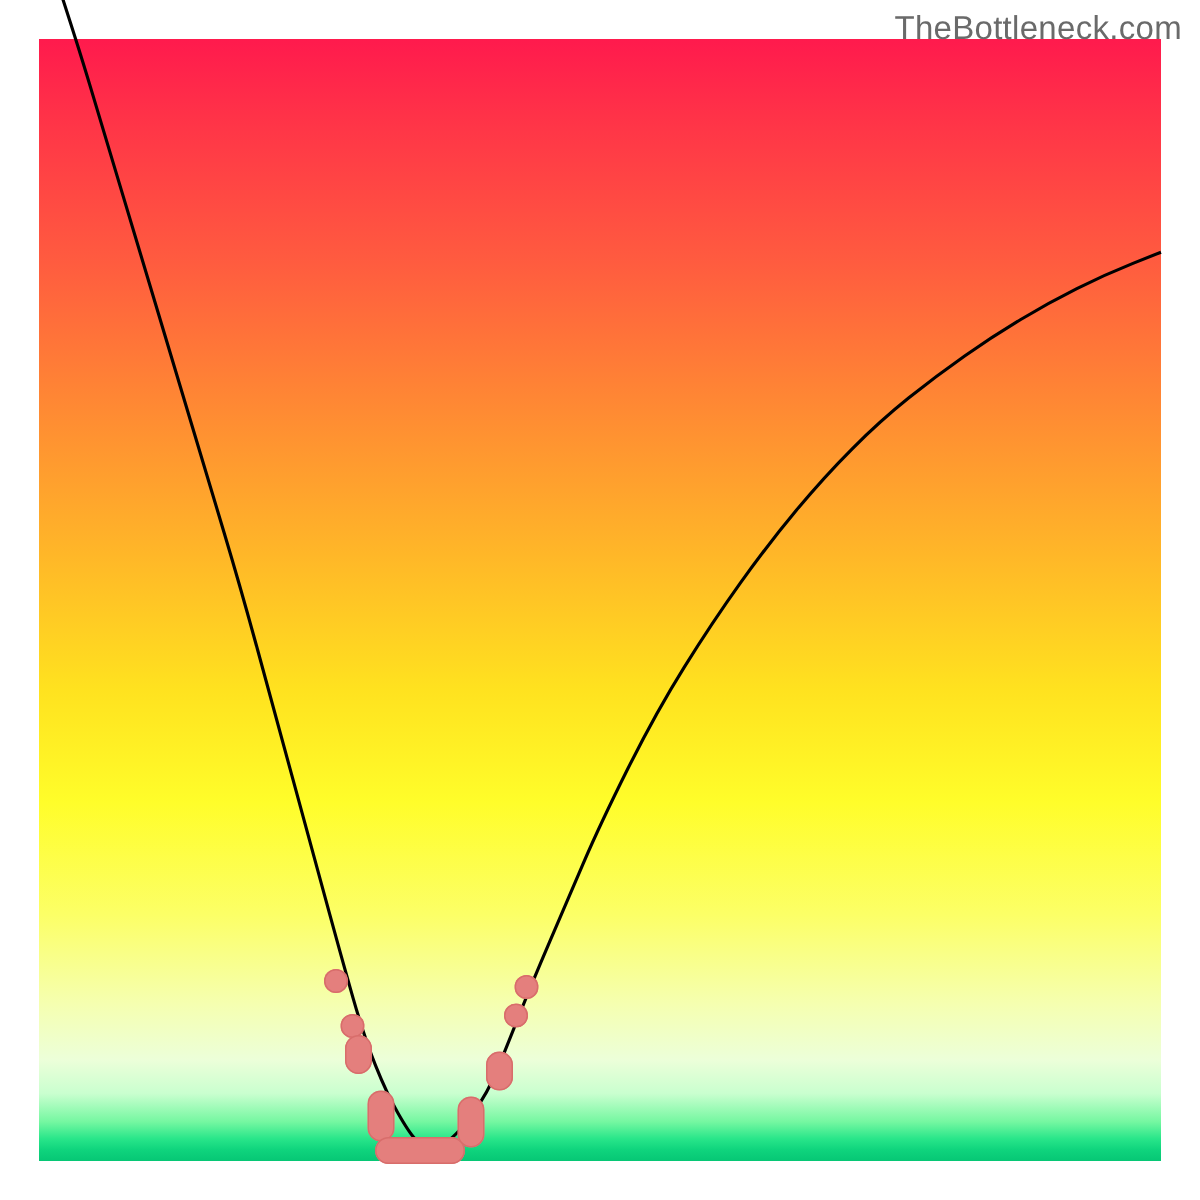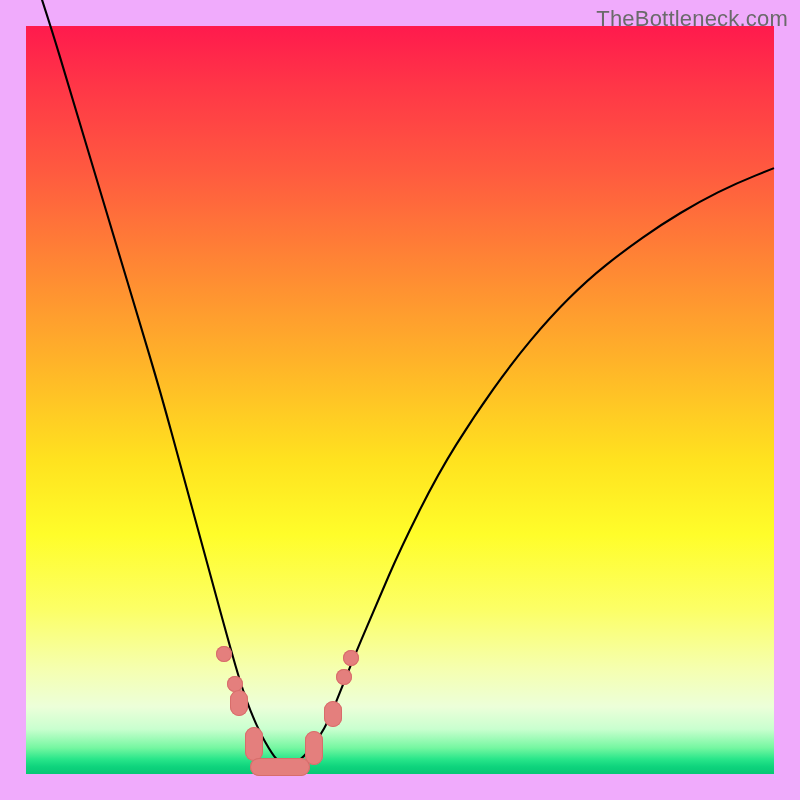--- a/index.html
+++ b/index.html
@@ -8,21 +8,21 @@
     width: 800px;
     height: 800px;
     overflow: hidden;
     background: #000;
     font-family: Arial, Helvetica, sans-serif;
   }
   .outer {
     position: relative;
     width: 800px;
     height: 800px;
-    background: #f0abfc;
+    background: #ffffff;
   }
   .plot {
     position: absolute;
     left: 26px;
     top: 26px;
     width: 748px;
     height: 748px;
     background: linear-gradient(to bottom,
       #ff1a4d 0%,
       #ff3647 8%,

